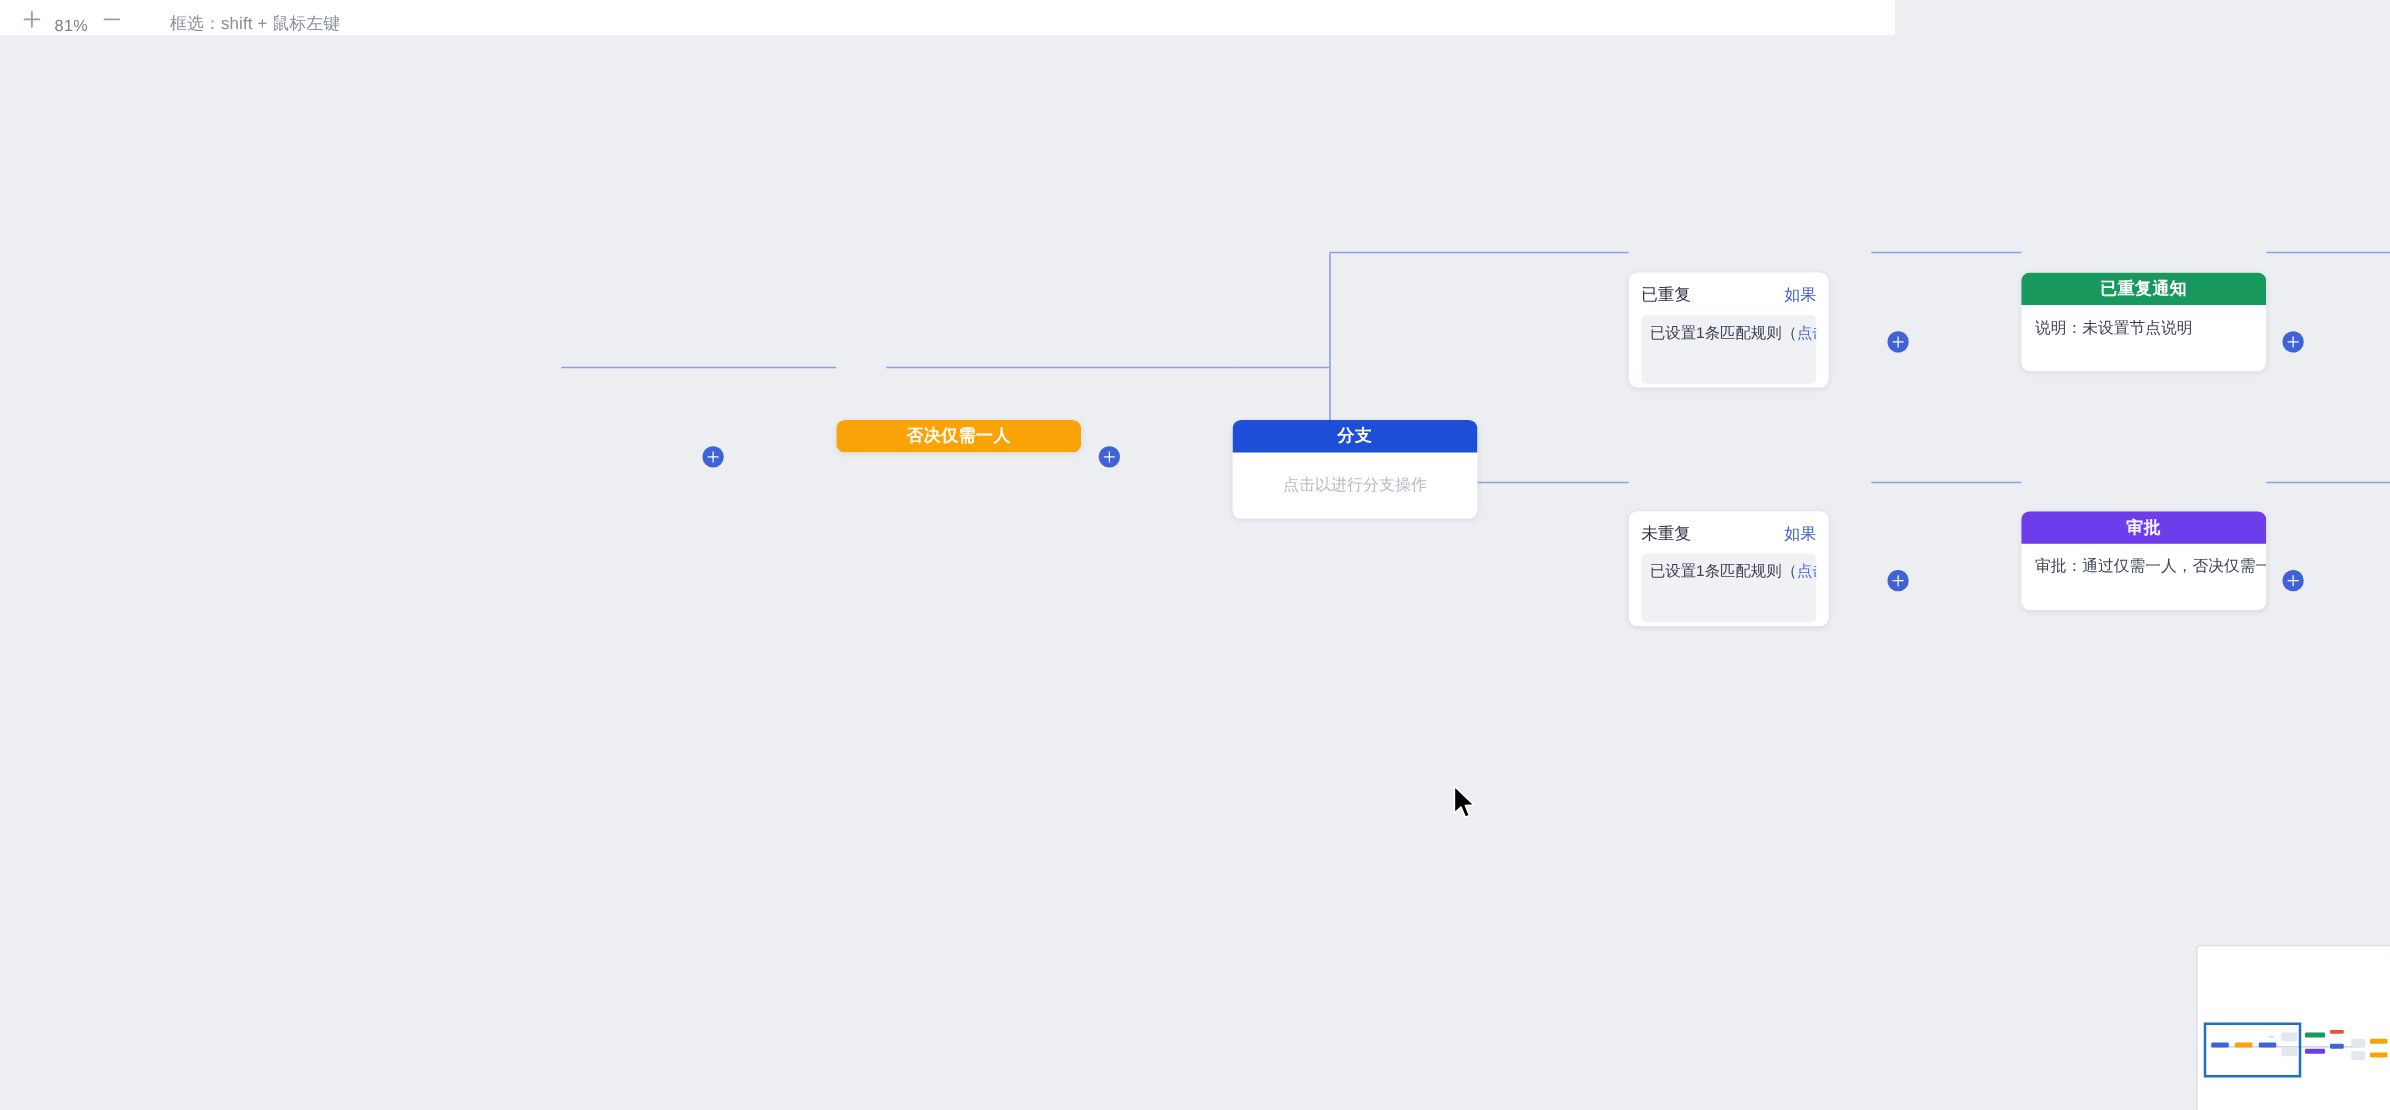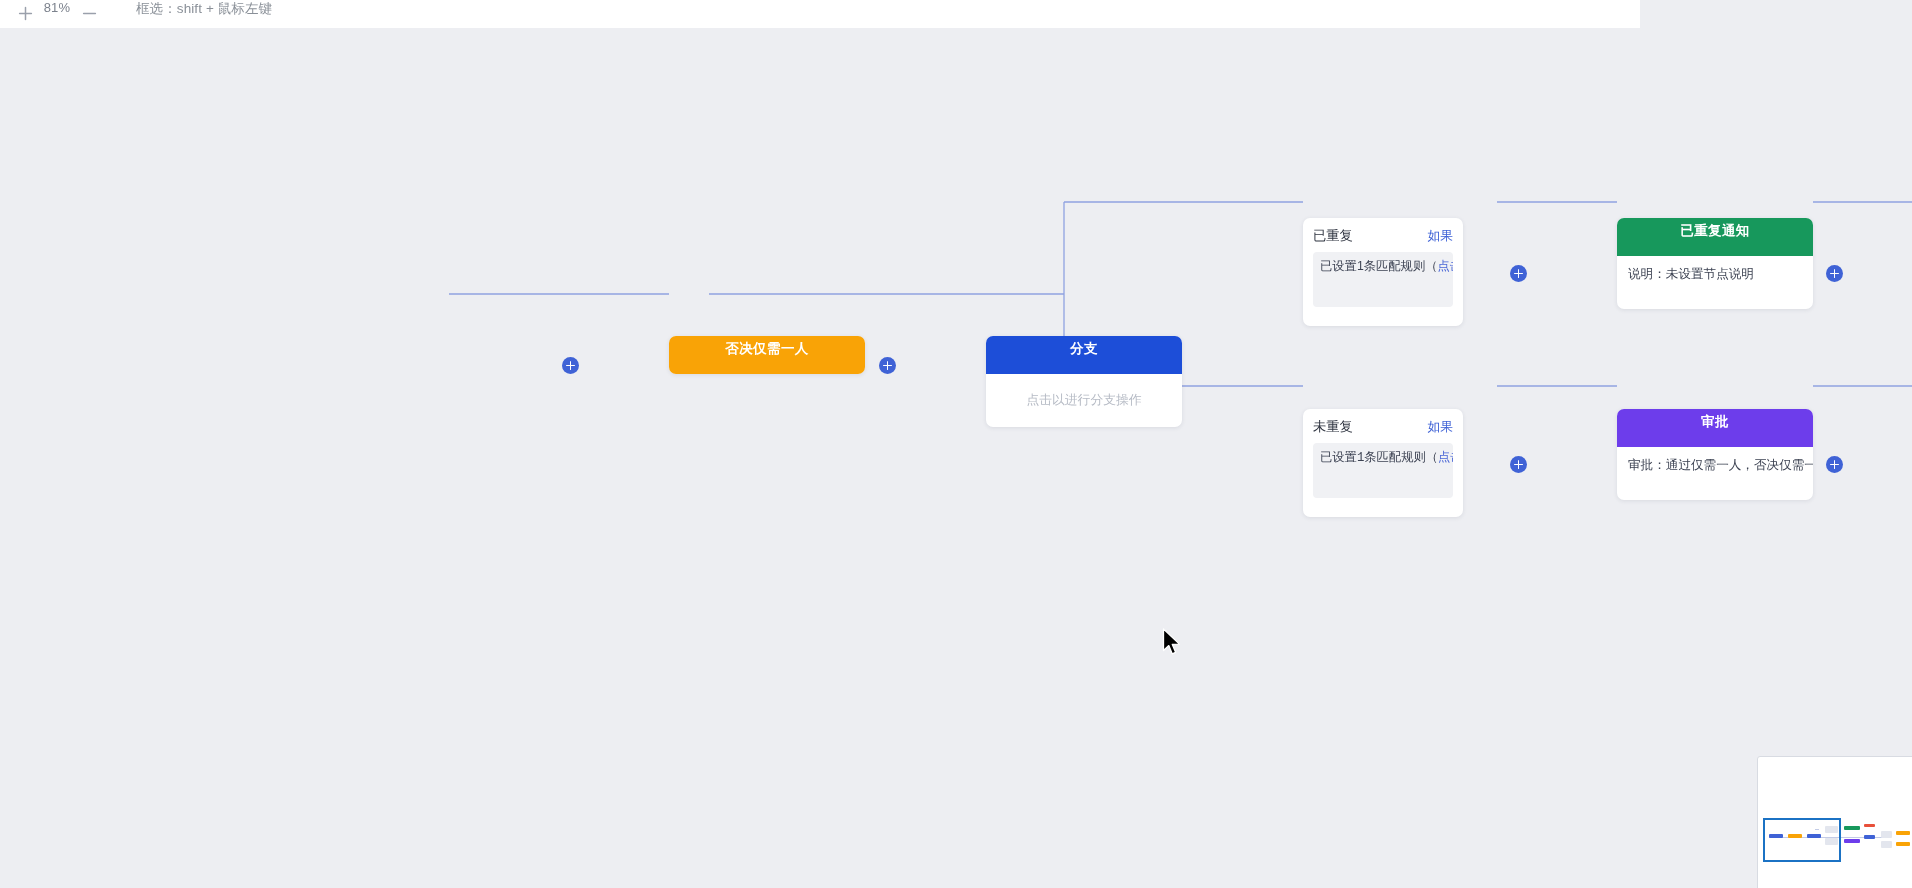--- a/index.html
+++ b/index.html
@@ -8,24 +8,24 @@
     height: 888px;
     overflow: hidden;
     background: #edeef2;
     font-family: "Liberation Sans", "DejaVu Sans", sans-serif;
   }
 
   
   .toolbar {
     position: absolute;
     left: 0; top: 0;
-    width: 1640px; height: 28px;
+    width: 1516px; height: 28px;
     background: #ffffff;
     display: flex;
-    align-items: flex-start;
+    align-items: flex-end;
     z-index: 40;
   }
   .tb-zoom-in, .tb-zoom-out {
     width: 26px; height: 26px;
     display: flex; align-items: center; justify-content: center;
     color: #9aa0ab;
     cursor: pointer;
     user-select: none;
   }
   .tb-zoom-in { margin-left: 12px; }
@@ -62,21 +62,21 @@
   .node {
     position: absolute;
     width: 196px;
     background: #ffffff;
     border-radius: 7px;
     box-shadow: 0 1px 4px rgba(35,45,80,.10);
     overflow: hidden;
     z-index: 5;
   }
   .node-head {
-    height: 38px;
+    height: 26px;
     line-height: 26px;
     text-align: center;
     color: #ffffff;
     font-size: 13.5px;
     font-weight: 700;
     letter-spacing: .4px;
   }
   .node-body {
     height: 53px;
     padding: 10px 11px 0 11px;
@@ -96,21 +96,21 @@
     color: #b6bbc5;
   }
 
   
   .cond {
     position: absolute;
     width: 160px;
     background: #ffffff;
     border-radius: 7px;
     box-shadow: 0 1px 4px rgba(35,45,80,.10);
-    padding: 9px 10px 19px 10px;
+    padding: 9px 10px 3px 10px;
     z-index: 5;
   }
   .cond-top {
     display: flex;
     align-items: baseline;
     justify-content: space-between;
     margin-bottom: 7px;
   }
   .cond-title {
     font-size: 13.3px;
@@ -237,21 +237,21 @@
   <div class="cond" style="left:1303px; top:190px;">
     <div class="cond-top">
       <span class="cond-title">已重复</span>
       <span class="cond-if">如果</span>
     </div>
     <div class="cond-rule">
       <span>已设置1条匹配规则（</span><span class="lnk">点击查看</span>
     </div>
   </div>
 
-  <div class="cond" style="left:1303px; top:381px;font-family:Liberation Mono, monospace;">
+  <div class="cond" style="left:1303px; top:381px;">
     <div class="cond-top">
       <span class="cond-title">未重复</span>
       <span class="cond-if">如果</span>
     </div>
     <div class="cond-rule">
       <span>已设置1条匹配规则（</span><span class="lnk">点击查看</span>
     </div>
   </div>
 
   <div class="node" style="left:1617px; top:190px;">

